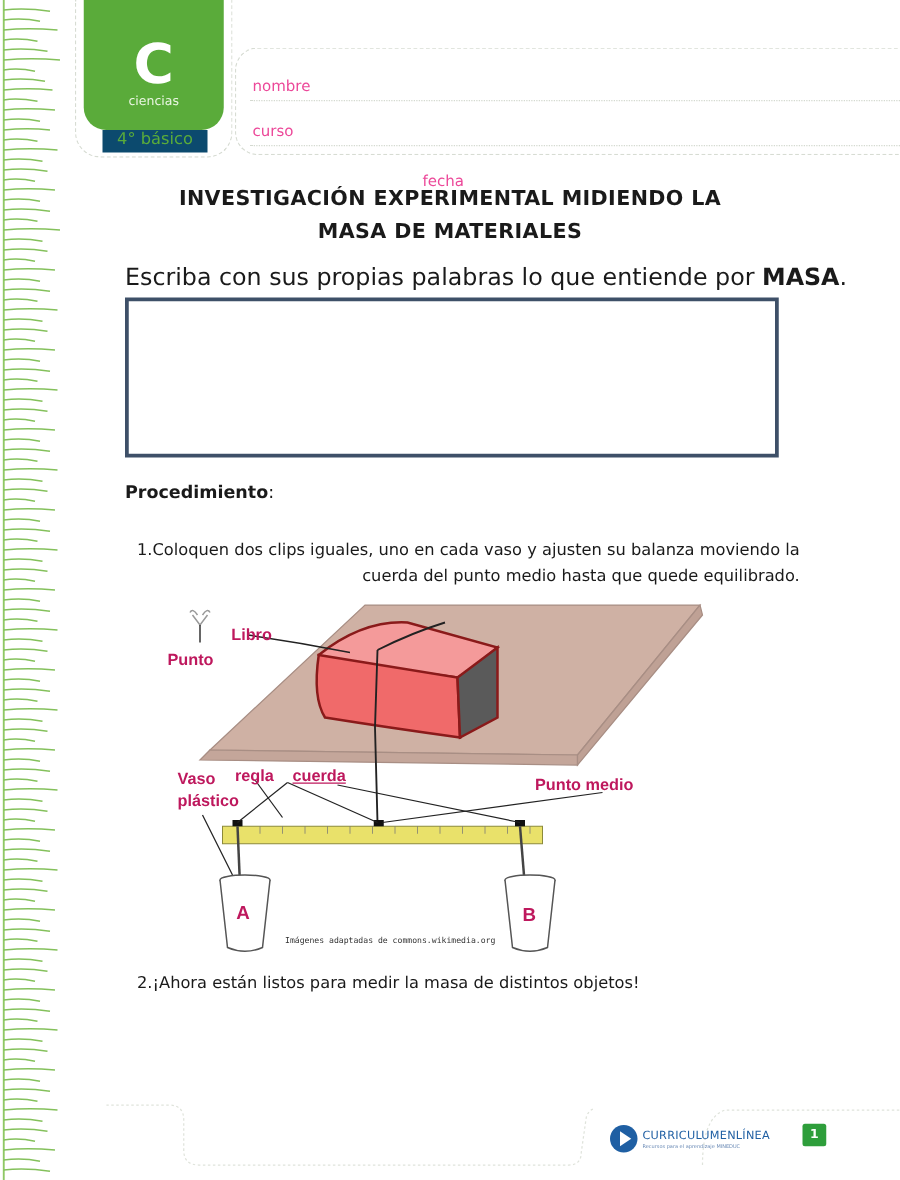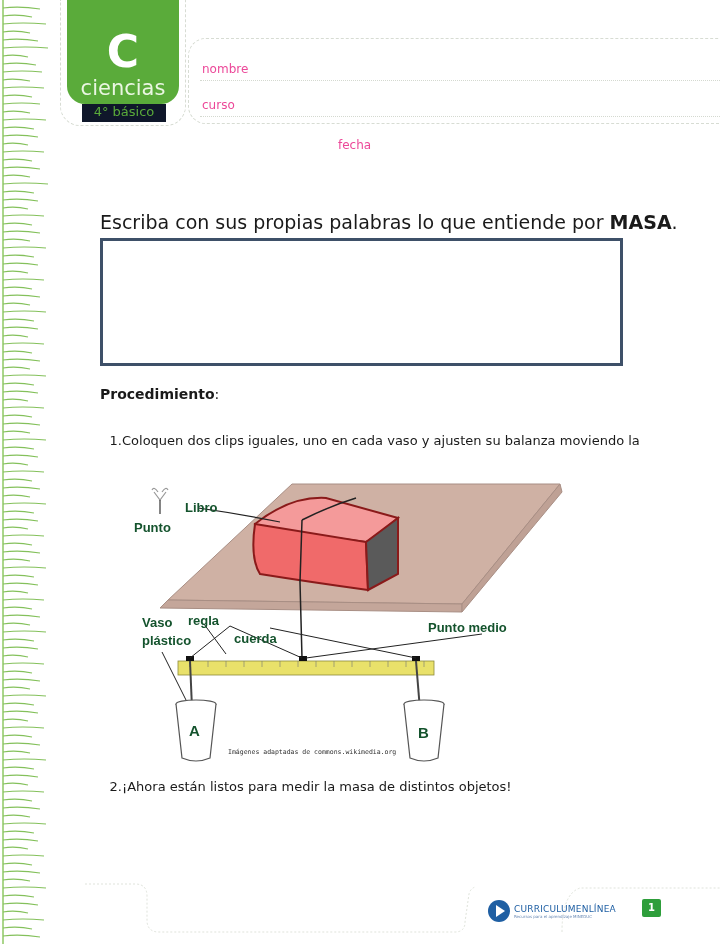--- a/index.html
+++ b/index.html
@@ -9,28 +9,28 @@
   
   .grass { position: absolute; left: 0; top: 0; width: 50px; height: 944px; }
 
   
   .badge {
     position: absolute; left: 67px; top: 0; width: 112px; height: 104px;
     background: #5aab3a; border-radius: 0 0 18px 18px;
     color: #fff; text-align: center;
   }
   .badge-letter { font-family: "DejaVu Sans", sans-serif; font-weight: bold; font-size: 44px; line-height: 44px; margin-top: 30px; display:block; }
-  .badge-subject { font-family: "DejaVu Sans", sans-serif; font-size: 21px; color: #eaf6e2; display:block; margin-top: 2px; }
+  .badge-subject { font-family: "DejaVu Sans", sans-serif; font-size: 10px; color: #eaf6e2; display:block; margin-top: 2px; }
   .badge-frame {
     position: absolute; left: 60px; top: 0; width: 126px; height: 126px;
     border: 1px dashed #d7dcd3; border-top: none; border-radius: 0 0 20px 20px;
   }
   .grade {
     position: absolute; left: 82px; top: 104px; width: 84px; height: 18px;
-    text-align: center; font-size: 13px; color: #5aab3a; background: #0f172a;
+    text-align: center; font-size: 13px; color: #5aab3a; background: #0c4a6e;
   }
 
   .name-box {
     position: absolute; left: 188px; top: 38px; width: 536px; height: 86px;
     border: 1px dashed #d7dcd3; border-right: none; border-radius: 18px 0 0 18px;
   }
   .field-label { position: absolute; font-size: 12px; color: #ec4899; }
   .field-line { position: absolute; height: 0; border-top: 1px dotted #d4d9d0; }
 
   
@@ -47,21 +47,21 @@
   }
 
   .section { position: absolute; left: 100px; top: 386px; font-size: 14px; font-weight: bold; }
   .section .colon { font-weight: normal; }
 
   .step { position: absolute; left: 100px; font-size: 13px; line-height: 21px; text-align: right; }
   .step .num { display: inline-block; width: 22px; }
   .step .txt { display: inline-block; vertical-align: top; }
 
   .figure { position: absolute; left: 130px; top: 478px; width: 440px; height: 290px; }
-  .fig-label { position: absolute; font-family: "Liberation Sans", sans-serif; font-weight: bold; font-size: 13px; color: #14532d; white-space: nowrap; }
+  .fig-label { position: absolute; font-family: "Liberation Sans", sans-serif; font-weight: bold; font-size: 13px; color: #be185d; white-space: nowrap; }
   .fig-credit { position: absolute; font-family: "DejaVu Sans Mono", monospace; font-size: 6.5px; color: #333; white-space: nowrap; }
 
   
   .footer-frame {
     position: absolute; left: 85px; top: 882px; width: 390px; height: 54px;
   }
   .logo { position: absolute; left: 488px; top: 900px; display: flex; align-items: center; gap: 4px; }
   .logo-circle { width: 22px; height: 22px; border-radius: 50%; background: #1f5fa3; position: relative; }
   .logo-circle::after {
     content: ""; position: absolute; left: 8px; top: 5px;
@@ -210,30 +210,32 @@
 <div class="grade">4° básico</div>
 
 <div class="name-box"></div>
 <span class="field-label" style="left:202px; top:62px;">nombre</span>
 <div class="field-line" style="left:200px; top:80px; width:520px;"></div>
 <span class="field-label" style="left:202px; top:98px;">curso</span>
 <span class="field-label" style="left:338px; top:98px;margin-top:40px;">fecha</span>
 <div class="field-line" style="left:200px; top:116px; width:520px;"></div>
 
 <div class="title">
+  <div>INVESTIGACIÓN EXPERIMENTAL MIDIENDO LA</div>
+  <div>MASA DE MATERIALES</div>
 </div>
 
 <div class="prompt"><span>Escriba con sus propias palabras lo que entiende por </span><b>MASA</b><span>.</span></div>
 
 <div class="answer-box"></div>
 
 <div class="section"><span>Procedimiento</span><span class="colon">:</span></div>
 
 <div class="step" style="top:430px;">
-  <span class="num">1.</span><span class="txt"><span>Coloquen dos clips iguales, uno en cada vaso y ajusten su balanza moviendo la</span><br></span>
+  <span class="num">1.</span><span class="txt"><span>Coloquen dos clips iguales, uno en cada vaso y ajusten su balanza moviendo la</span><br><span>cuerda del punto medio hasta que quede equilibrado.</span></span>
 </div>
 
 <div class="figure">
   <svg width="440" height="290" viewBox="0 0 440 290">
 
     <polygon points="38,122 162,6 430,6 332,126" fill="#cfb1a4" stroke="#a88e84" stroke-width="1"></polygon>
     <polygon points="38,122 332,126 332,134 30,130" fill="#c4a69a" stroke="#a88e84" stroke-width="1"></polygon>
     <polygon points="332,126 430,6 432,14 332,134" fill="#bfa195" stroke="#a88e84" stroke-width="1"></polygon>
 
     <path d="M125,46 Q160,18 196,20 L268,40 Q244,60 236,64 L130,50 Z" fill="#f49a9a" stroke="#8a1a1a" stroke-width="2"></path>
@@ -290,21 +292,21 @@
     <g stroke="#555" stroke-width="1.2" fill="#fff">
       <ellipse cx="294" cy="226" rx="20" ry="4"></ellipse>
       <path d="M274,226 L280,280 Q294,286 308,280 L314,226"></path>
     </g>
   </svg>
   <span class="fig-label" style="left:4px; top:42px;">Punto</span>
   <span class="fig-label" style="left:55px; top:22px;">Libro</span>
   <span class="fig-label" style="left:12px; top:137px;">Vaso</span>
   <span class="fig-label" style="left:12px; top:155px;">plástico</span>
   <span class="fig-label" style="left:58px; top:135px;">regla</span>
-  <span class="fig-label" style="left:104px; top:153px;">cuerda</span>
+  <span class="fig-label" style="left:104px; top:135px;text-decoration:underline;">cuerda</span>
   <span class="fig-label" style="left:298px; top:142px;">Punto medio</span>
   <span class="fig-label" style="left:59px; top:244px; font-size:15px;">A</span>
   <span class="fig-label" style="left:288px; top:246px; font-size:15px;">B</span>
   <span class="fig-credit" style="left:98px; top:270px;">Imágenes adaptadas de commons.wikimedia.org</span>
 </div>
 
 <div class="step" style="top:776px;">
   <span class="num">2.</span><span class="txt">¡Ahora están listos para medir la masa de distintos objetos!</span>
 </div>
 

